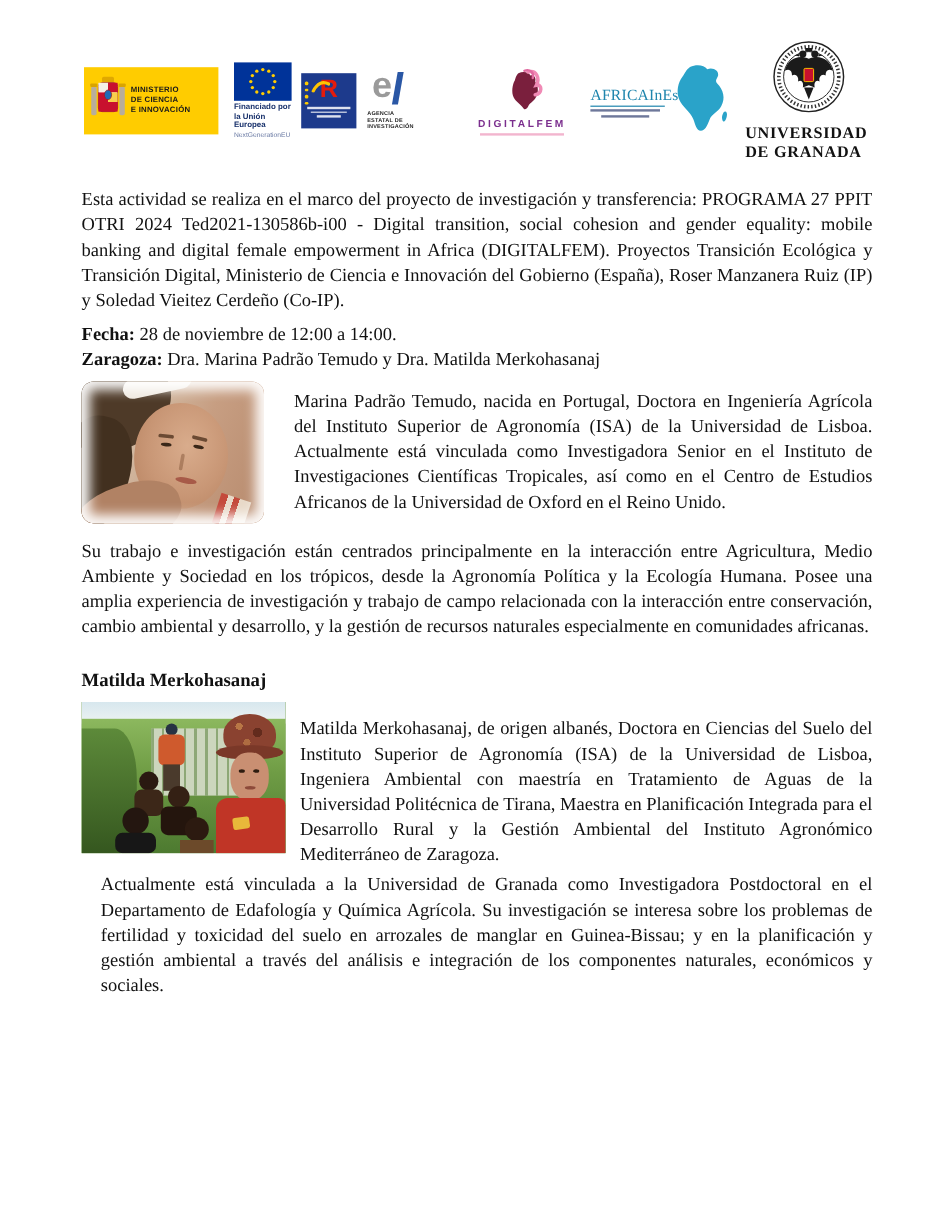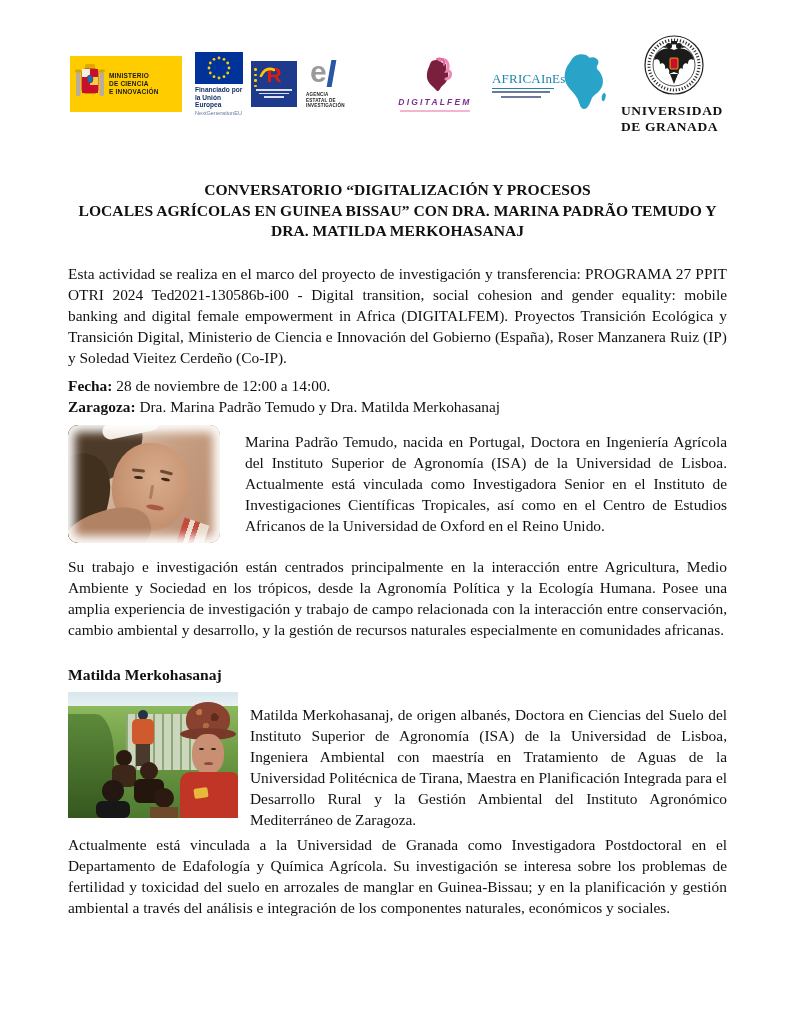--- a/index.html
+++ b/index.html
@@ -36,21 +36,21 @@
   .plan-lines i:nth-child(3){ width:20px; margin-left:8px; }
 
   .agency { width:48px; margin-left:7px; }
   .agency-mark { display:flex; align-items:flex-start; height:30px; margin-left:6px; }
   .agency-e { font-family:"Liberation Sans",sans-serif; font-weight:bold; font-size:30px; line-height:26px; color:#9a9a9a; }
   .agency-bar { width:5px; height:27px; background:#2a57a5; transform:skewX(-10deg); margin-left:2px; margin-top:1px; }
   .agency-text { font-family:"Liberation Sans",sans-serif; font-size:4.6px; line-height:5.4px; font-weight:bold; color:#222; margin-top:3px; margin-left:2px; letter-spacing:.2px; }
   .agency-text span { display:block; }
 
   .digitalfem { width:82px; margin-left:42px; text-align:center; }
-  .df-label { font-family:"Liberation Sans",sans-serif; font-weight:bold; font-size:8.5px; letter-spacing:2.2px; color:#7b2f8e; margin-top:1px;font-style:italic; }
+  .df-label { font-family:"Liberation Sans",sans-serif; font-weight:bold; font-size:8.5px; letter-spacing:2.2px; color:#7b2f8e; margin-top:1px; }
   .df-tagline { height:2px; width:70px; margin:3px auto 0; background:rgba(231,120,165,.55); }
 
   .africaines { display:flex; align-items:center; margin-left:16px; }
   .afr-textcol { width:62px; }
   .afr-title { font-family:"Liberation Serif",serif; font-size:13px; color:#1f85ad; border-bottom:1px solid #1f85ad; padding-bottom:1px; letter-spacing:.2px; }
   .afr-tag1,.afr-tag2 { height:2px; background:rgba(32,48,100,.65); margin-top:2.5px; }
   .afr-tag1 { width:58px; } .afr-tag2 { width:40px; margin-left:9px; }
   .afr-map { margin-left:3px; }
 
   .ugr { margin-left:auto; width:106px; text-align:center; }
@@ -65,21 +65,21 @@
   .intro { margin-top:21px; }
   .details { margin-top:7px; font-size:15.4px; line-height:21px; }
   .details b { font-weight:bold; }
   .speaker-heading { margin-top:10px; font-weight:bold; font-size:15.6px; }
   .speaker-heading.second { margin-top:26px; }
   .bio-row { display:flex; margin-top:8px; }
   .bio-text { flex:1; }
   .bio-text.first { margin-left:25px; padding-top:6px; }
   .bio-text.second { margin-left:12px; padding-top:12px; }
   .work-para { margin-top:13px; }
-  .closing-para { margin-top:4px; }
+  .closing-para { margin-top:4px;margin-left:16px; }
 
   
   .photo1 { position:relative; width:152px; height:118px; border-radius:10px; overflow:hidden; flex:none;
             background:linear-gradient(115deg,#e3dccd 0%,#d3bda6 28%,#c79e82 58%,#b78a6d 100%); }
   .photo1 .hair1 { position:absolute; left:-18px; top:-14px; width:95px; height:70px; background:#4e3a28; border-radius:50%; transform:rotate(-28deg); }
   .photo1 .hair2 { position:absolute; left:-20px; top:28px; width:60px; height:95px; background:#42301f; border-radius:45%; transform:rotate(14deg); }
   .photo1 .band { position:absolute; left:34px; top:-6px; width:58px; height:16px; background:#efe9e0; border-radius:8px; transform:rotate(-12deg); }
   .photo1 .face { position:absolute; left:44px; top:18px; width:78px; height:88px; background:radial-gradient(ellipse at 55% 40%, #d9ac8c 0%, #c89675 55%, #b5815f 100%); border-radius:48% 52% 50% 50%; transform:rotate(8deg); }
   .photo1 .brow1 { position:absolute; left:64px; top:44px; width:13px; height:2.5px; background:#6b4a33; border-radius:2px; transform:rotate(6deg); }
   .photo1 .brow2 { position:absolute; left:92px; top:46px; width:13px; height:2.5px; background:#6b4a33; border-radius:2px; transform:rotate(14deg); }
@@ -252,25 +252,20 @@
             <rect x="27" y="24" width="8" height="11" rx="1" fill="#c8102e" stroke="#ffc400" stroke-width="0.8"></rect>
           </svg>
         </span>
         <div class="ugr-text">
           <span>UNIVERSIDAD</span>
           <span>DE GRANADA</span>
         </div>
       </div>
     </div>
 
-    <div class="title">
-      <div>CONVERSATORIO “DIGITALIZACIÓN Y PROCESOS</div>
-      <div>LOCALES AGRÍCOLAS EN GUINEA BISSAU” CON DRA. MARINA PADRÃO TEMUDO Y</div>
-      <div>DRA. MATILDA MERKOHASANAJ</div>
-    </div>
 
     <p class="para intro">Esta actividad se realiza en el marco del proyecto de investigación y transferencia: PROGRAMA 27 PPIT OTRI 2024 Ted2021-130586b-i00 - Digital transition, social cohesion and gender equality: mobile banking and digital female empowerment in Africa (DIGITALFEM). Proyectos Transición Ecológica y Transición Digital, Ministerio de Ciencia e Innovación del Gobierno (España), Roser Manzanera Ruiz (IP) y Soledad Vieitez Cerdeño (Co-IP).</p>
 
     <div class="details">
       <div><b>Fecha:</b><span> 28 de noviembre de 12:00 a 14:00.</span></div>
       <div><b>Zaragoza:</b><span> Dra. Marina Padrão Temudo y Dra. Matilda Merkohasanaj</span></div>
     </div>
 
 
     <div class="bio-row">

